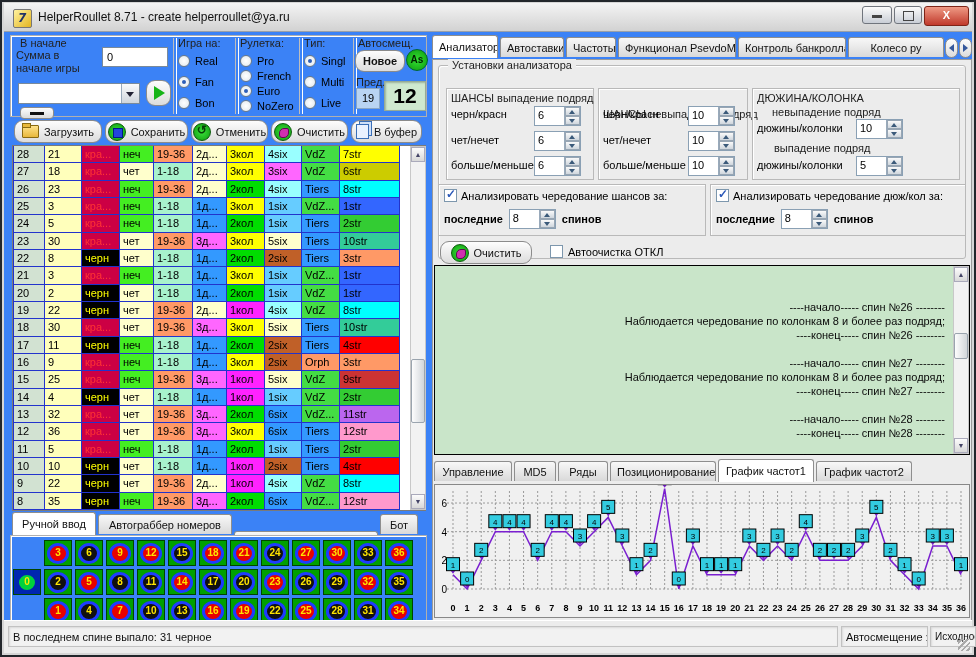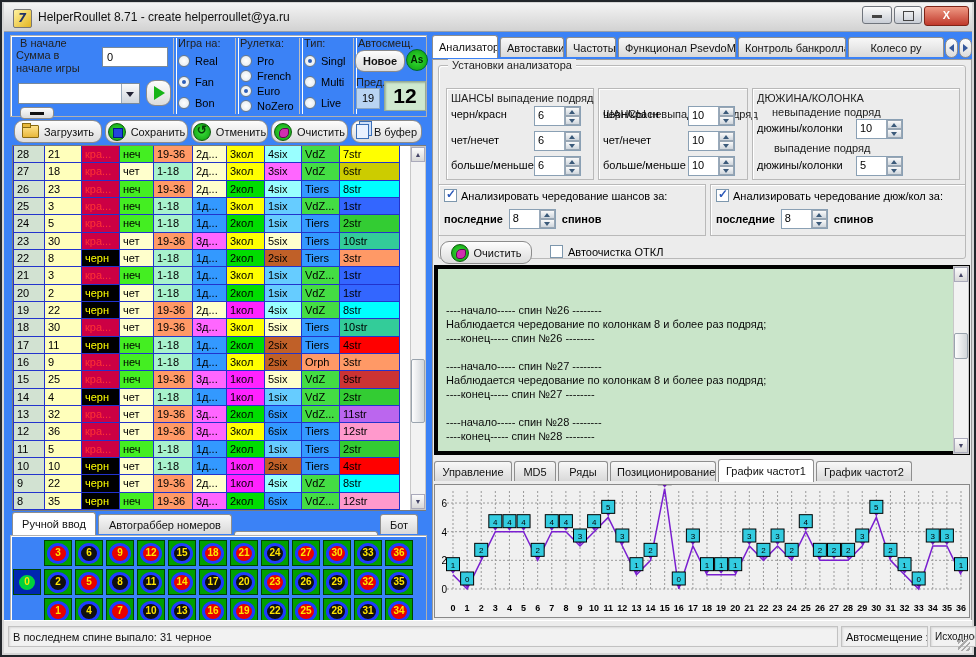--- a/index.html
+++ b/index.html
@@ -61,21 +61,21 @@
   #pad{position:absolute;left:8px;top:532px;width:414px;height:90px;}
   .pbtn{position:absolute;width:28px;height:26px;background:#00a000;border:1px solid #004400;box-sizing:border-box;display:flex;align-items:center;justify-content:center;}
   .pbtn.zero{background:#0026b0;}
   .pcirc{width:22px;height:21px;border-radius:50%;border:3px solid #1e3cff;box-sizing:border-box;color:#ffe400;font-size:10px;font-weight:bold;display:flex;align-items:center;justify-content:center;line-height:1;}
   .pbtn.zero .pcirc{border-color:#0026b0;}
   
   #right-frame{position:absolute;left:428px;top:55px;width:540px;height:564px;border:1px solid #9a9a9a;background:#ececec;box-sizing:border-box;}
   .abox{position:absolute;border:1px solid #b9b9b9;box-shadow:inset 1px 1px 0 #fff;box-sizing:border-box;font-size:11px;}
   .albl{font-size:11px;}
   .arow{position:absolute;display:flex;align-items:center;}
-  #memo{position:absolute;left:430px;top:262px;width:536px;height:190px;background:#c9e5c9;border:4px solid #000000;box-sizing:border-box;overflow:hidden;padding:34px 24px 4px 8px;}
+  #memo{position:absolute;left:430px;top:262px;width:536px;height:190px;background:#c9e5c9;border:1px solid #000000;box-sizing:border-box;overflow:hidden;padding:34px 24px 4px 8px;text-align:right;}
   .mline{font-size:11px;line-height:14px;min-height:14px;color:#0a0a0a;white-space:nowrap;}
   #chart-frame{position:absolute;left:430px;top:481px;width:536px;height:134px;border:1px solid #888;background:#f0f0f0;box-sizing:border-box;}
   
   #statusbar{position:absolute;left:2px;right:2px;bottom:2px;height:32px;background:#ececec;border-top:1px solid #fff;}
   .spanel{position:absolute;top:5px;height:21px;border:1px solid #c2c2c2;box-shadow:inset 1px 1px 2px #d8d8d8;font-size:11px;line-height:20px;padding-left:4px;box-sizing:border-box;color:#111;white-space:nowrap;overflow:hidden;background:#f2f2f2;}
   #grip{position:absolute;right:2px;bottom:2px;width:12px;height:12px;background:repeating-linear-gradient(135deg,transparent 0 2px,#aaa 2px 4px);}
   .bold{font-weight:bold;}
   
   #combo{position:absolute;left:14px;top:80px;width:122px;height:21px;background:#fff;border:1px solid #7a8a9a;box-sizing:border-box;}
   #combo .drop{position:absolute;right:0;top:0;width:17px;height:19px;background:linear-gradient(#fafafa,#d0d6dc);border-left:1px solid #9ab;}

